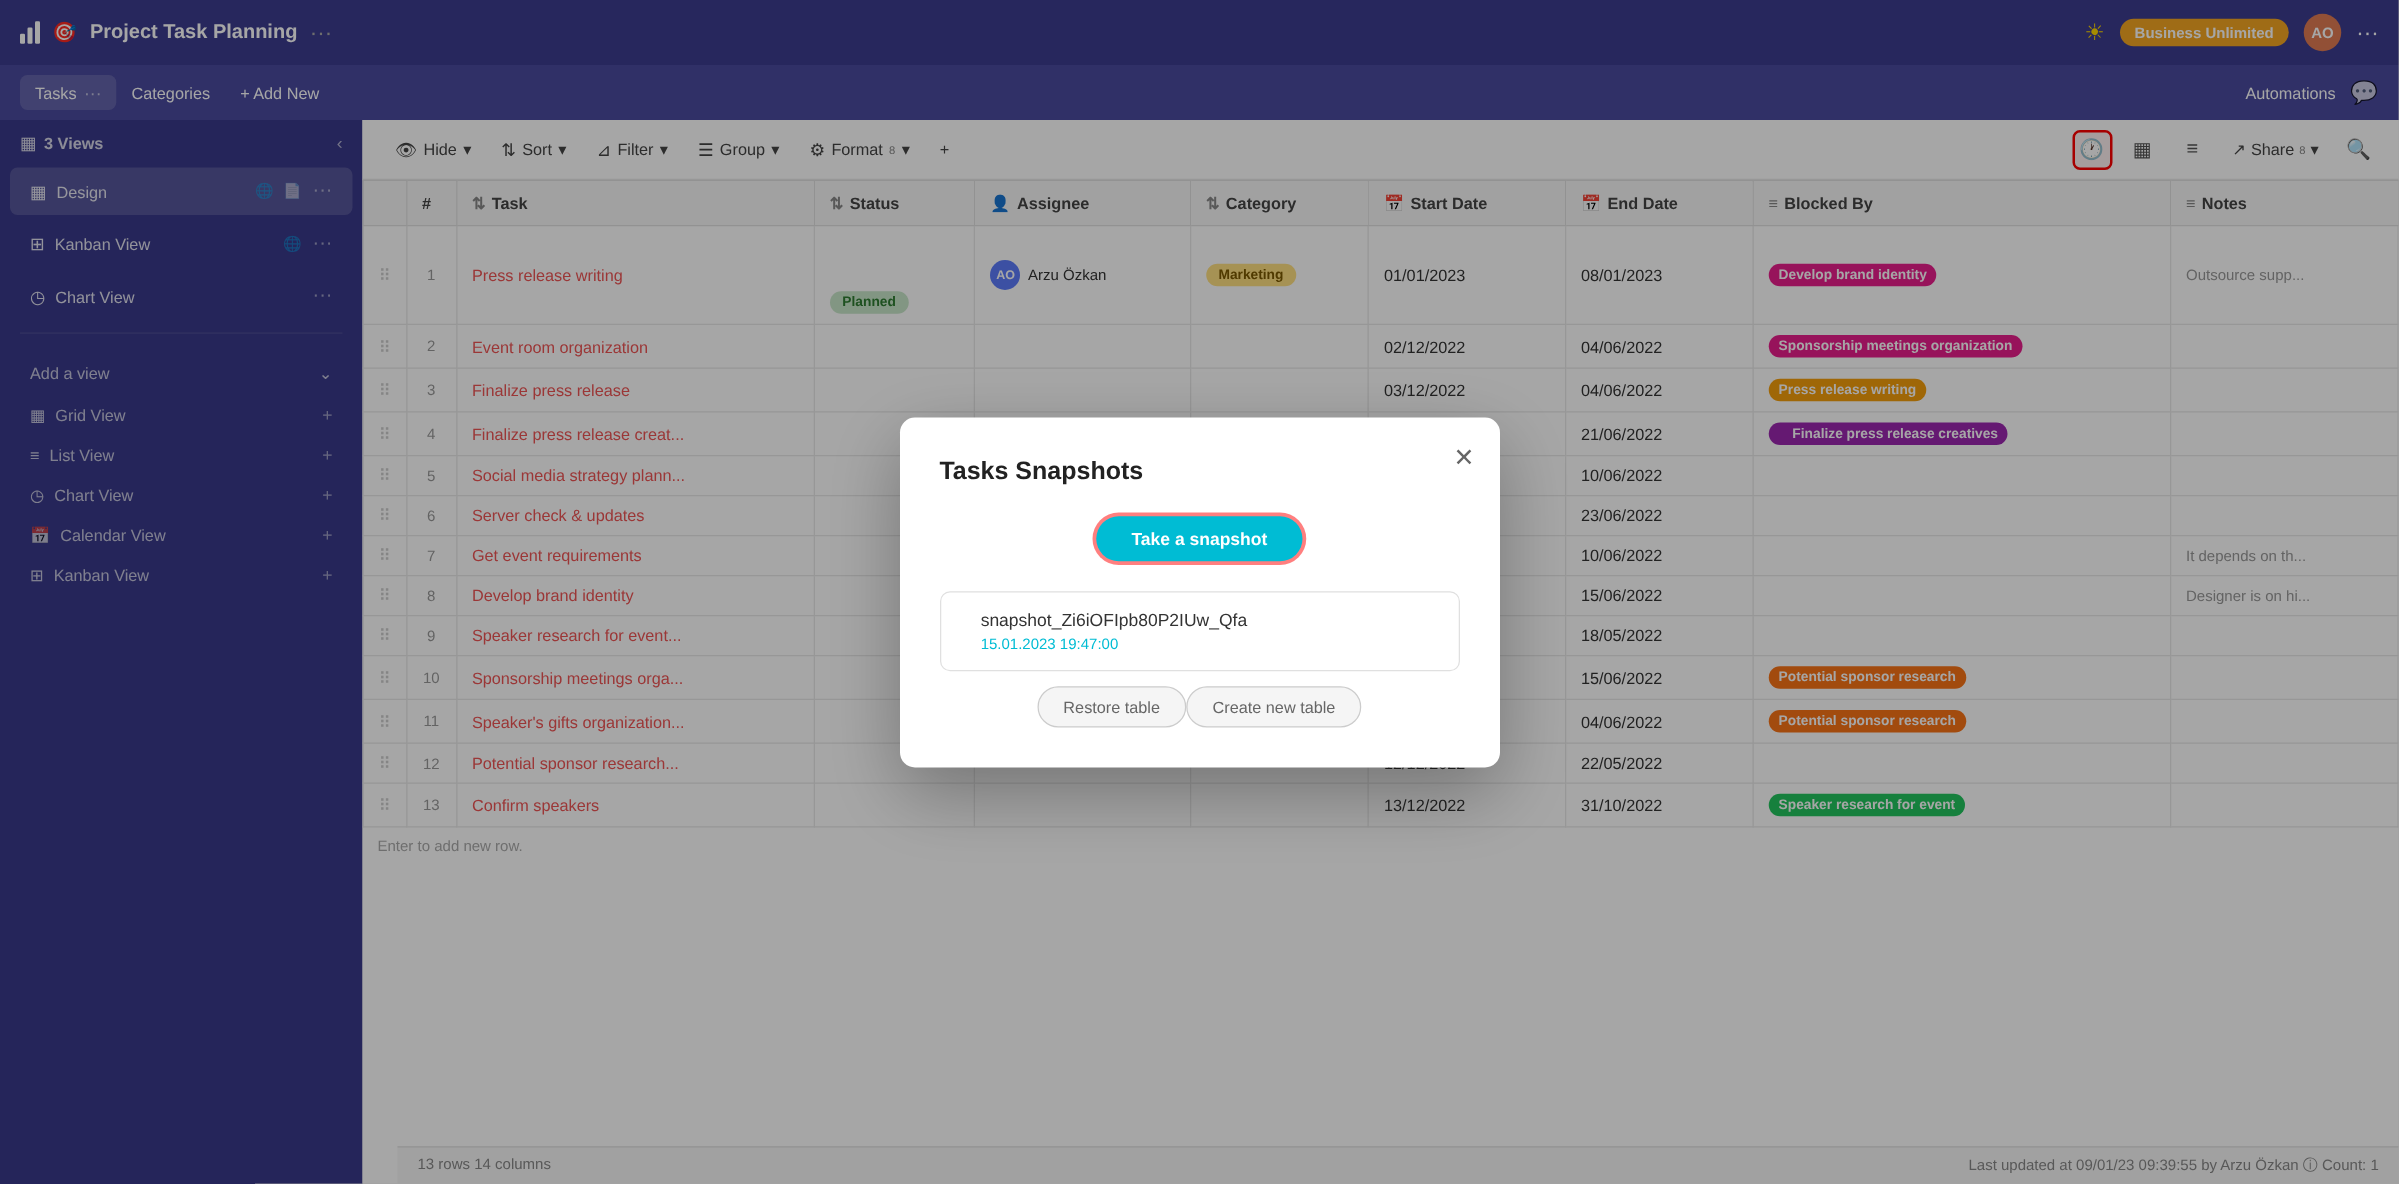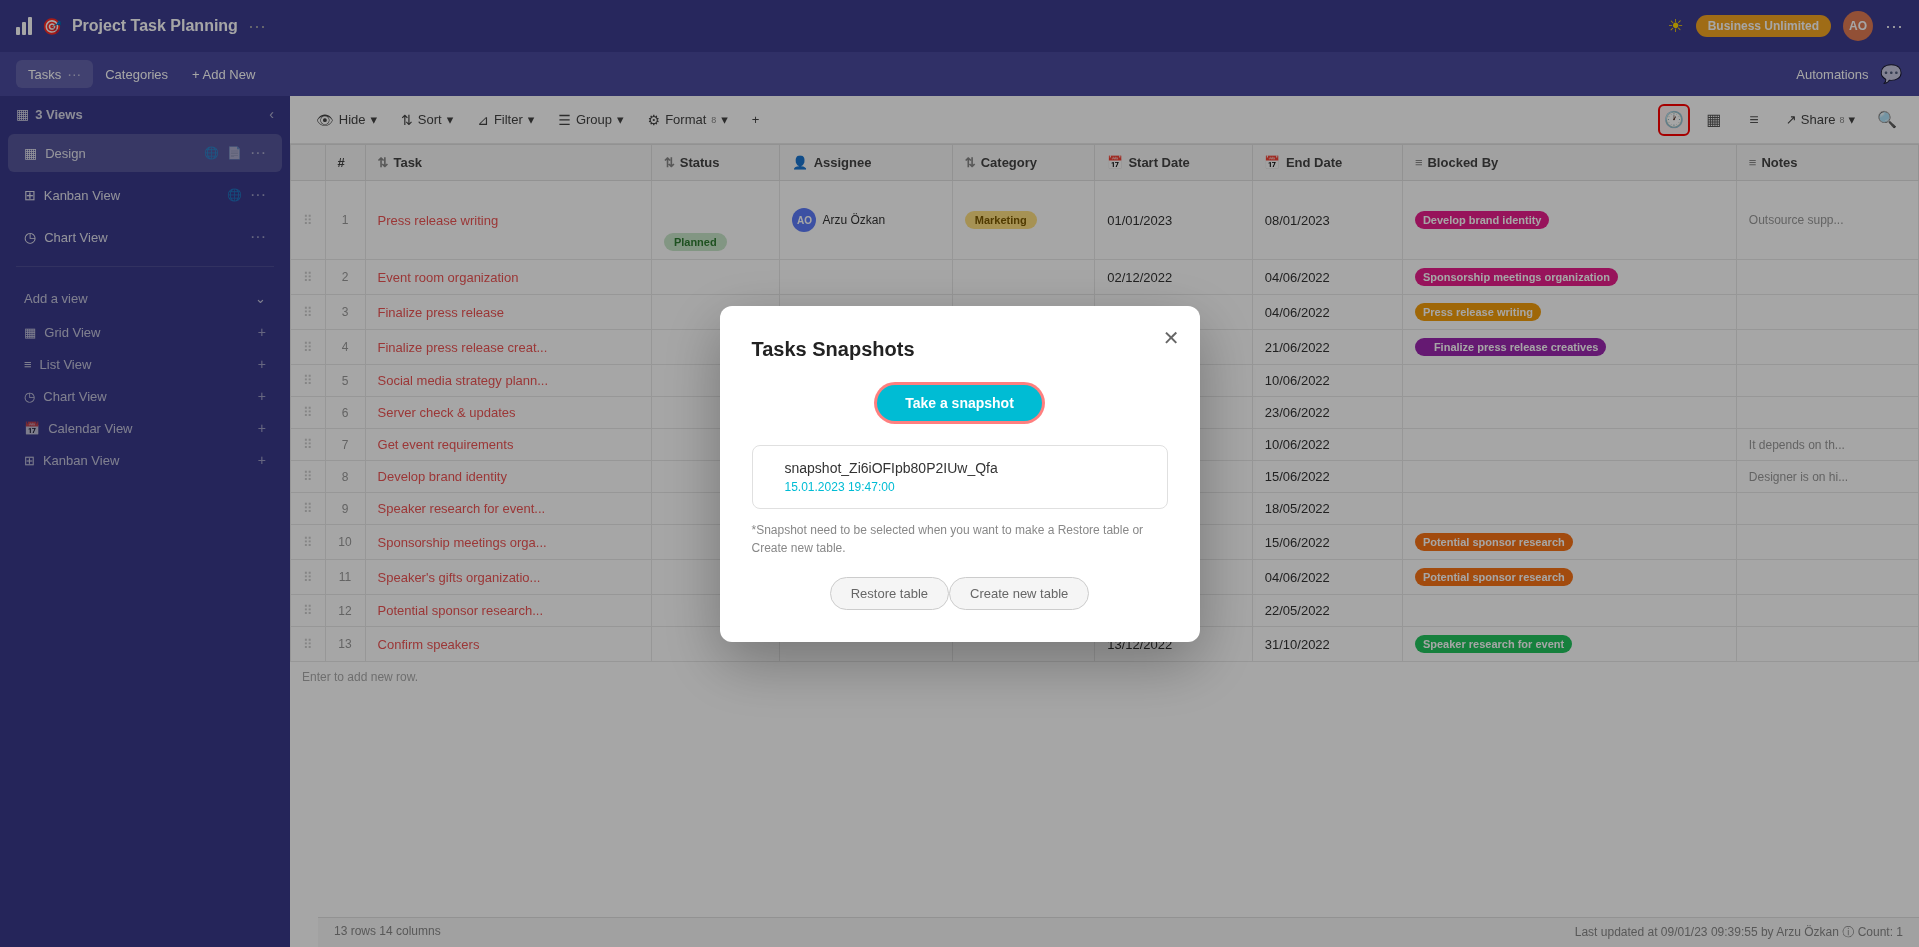--- a/index.html
+++ b/index.html
@@ -497,21 +497,21 @@
       <td></td>
       <td></td>
       <td>10/12/2022</td>
       <td>15/06/2022</td>
       <td><span class="blocked-badge blocked-orange">Potential sponsor research</span></td>
       <td style="color:#999;font-size:12px;"></td>
     </tr>
             <tr>
       <td class="row-drag" style="color:#ccc;text-align:center;">⠿</td>
       <td class="row-num">11</td>
-      <td><span class="task-link">Speaker's gifts organizatio...</span></td>
+      <td><span class="task-link">Speaker's gifts organization...</span></td>
       <td></td>
       <td></td>
       <td></td>
       <td>11/12/2022</td>
       <td>04/06/2022</td>
       <td><span class="blocked-badge blocked-orange">Potential sponsor research</span></td>
       <td style="color:#999;font-size:12px;"></td>
     </tr>
             <tr>
       <td class="row-drag" style="color:#ccc;text-align:center;">⠿</td>
@@ -551,19 +551,18 @@
 
 <div class="modal-overlay">
   <div class="modal">
     <h2 class="modal-title">Tasks Snapshots</h2>
     <button class="modal-close">✕</button>
     <button class="take-snapshot-btn">Take a snapshot</button>
     <div class="snapshot-box">
       <div class="snapshot-name">snapshot_Zi6iOFIpb80P2IUw_Qfa</div>
       <div class="snapshot-date">15.01.2023 19:47:00</div>
     </div>
-    <p class="snapshot-note">*Snapshot need to be selected when you want to make a Restore table or Create new table.</p>
     <div class="modal-actions">
       <button class="restore-btn">Restore table</button>
       <button class="create-table-btn">Create new table</button>
     </div>
   </div>
 </div>
 
 </body></html>

